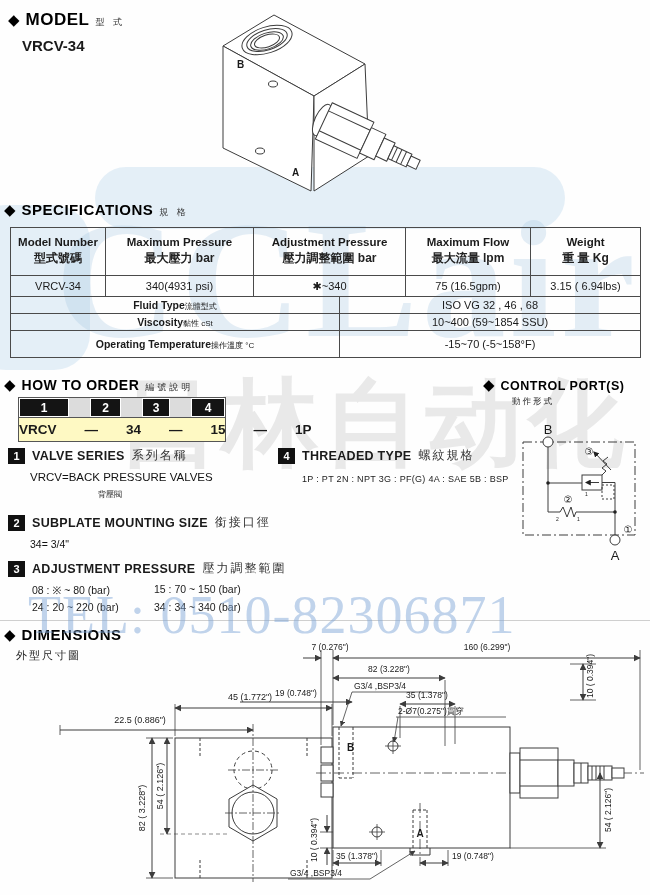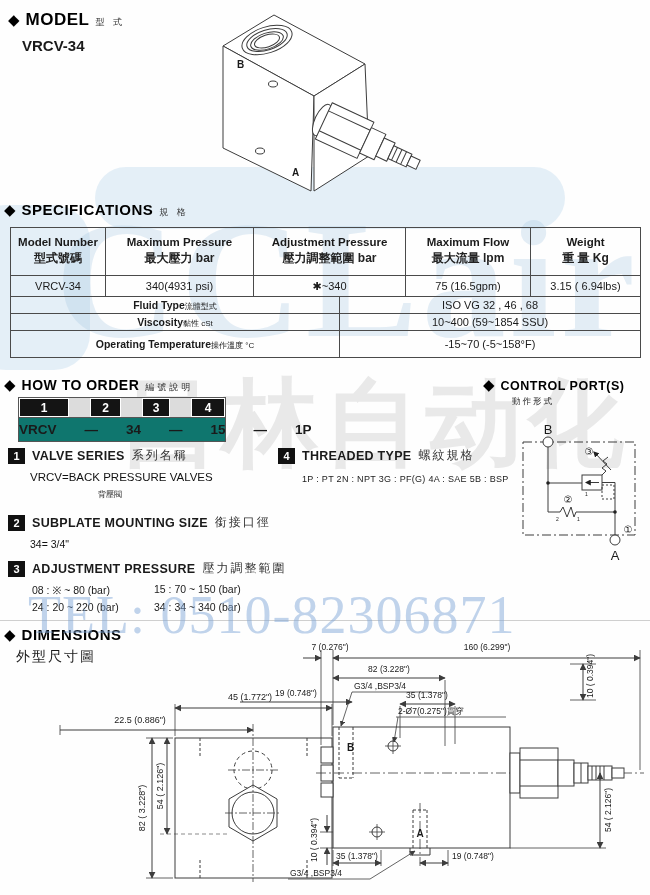--- a/index.html
+++ b/index.html
@@ -19,21 +19,21 @@
   table.spec td{font-size:11px;}
   td.prop-l b{font-size:10.5px;}
   td.prop-l .cn{font-size:8px;color:#222;margin-left:0;}
   td.prop-v{font-size:10.5px;}
   
   .code-box{border:1.3px solid #555;background:#e9e9e9;}
   .code-row1{display:flex;height:19px;}
   .code-row1 .blk{background:#141414;color:#fff;font-weight:bold;font-size:12px;
       display:flex;align-items:center;justify-content:center;border:1px solid #fff;}
   .code-row1 .gap{background:#dcdcdc;}
-  .code-row2{display:flex;height:23px;background:#0f766e;border-top:1.3px solid #555;gap:28px;}
+  .code-row2{display:flex;height:23px;background:#fef9c3;border-top:1.3px solid #555;gap:28px;}
   .code-row2 span{display:flex;align-items:center;justify-content:center;font-weight:bold;font-size:13.5px;}
   .badge{width:17px;height:16px;background:#111;color:#fff;font-weight:bold;font-size:11px;
       display:inline-flex;align-items:center;justify-content:center;flex:0 0 auto;}
   .sub-h{display:flex;align-items:center;gap:7px;}
   .sub-t{font-weight:bold;font-size:12.5px;letter-spacing:.3px;}
   .sub-cn{font-size:12px;color:#333;letter-spacing:2px;}
   .val-line{font-size:10.5px;color:#111;}
   .adj-grid{display:grid;grid-template-columns:122px 130px;row-gap:4px;font-size:10.5px;}
   
   .wm{pointer-events:none;}
@@ -255,21 +255,21 @@
     <text x="107" y="93" font-size="5">1</text>
     <text x="78" y="118" font-size="5">2</text>
     <text x="99" y="118" font-size="5">1</text>
   </svg>
 
   <div class="abs" style="left:0;top:620px;width:650px;height:1px;background:#cfcfcf;z-index:2;"></div>
   <div class="abs sec-h" style="left:4px;top:626px;z-index:2;">
     <span class="diamond">◆</span>
     <span class="sec-t" style="font-size:15px;">DIMENSIONS</span>
   </div>
-  <div class="abs" style="left:16px;top:648px;font-size:14px;letter-spacing:2px;z-index:2;">外型尺寸圖</div>
+  <div class="abs" style="left:16px;top:648px;font-size:11px;letter-spacing:2px;z-index:2;">外型尺寸圖</div>
 
   <svg class="abs" style="left:0;top:620px;z-index:2;" width="650" height="275" viewBox="0 0 650 275">
     <defs>
       <marker id="dar" viewBox="0 0 10 10" refX="9" refY="5" markerWidth="7" markerHeight="7" orient="auto-start-reverse">
         <path d="M0,0L10,5L0,10z" fill="#3c3c3c"></path>
       </marker>
     </defs>
 
     <g class="thin">
       <rect x="175" y="118" width="157" height="140" fill="#fff"></rect>

